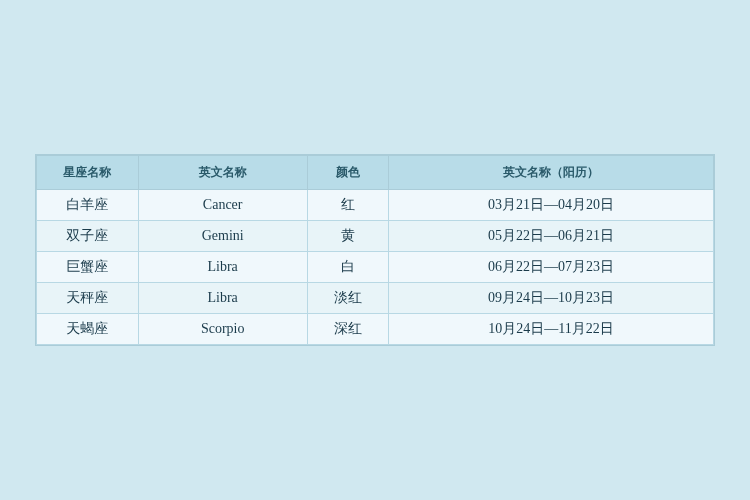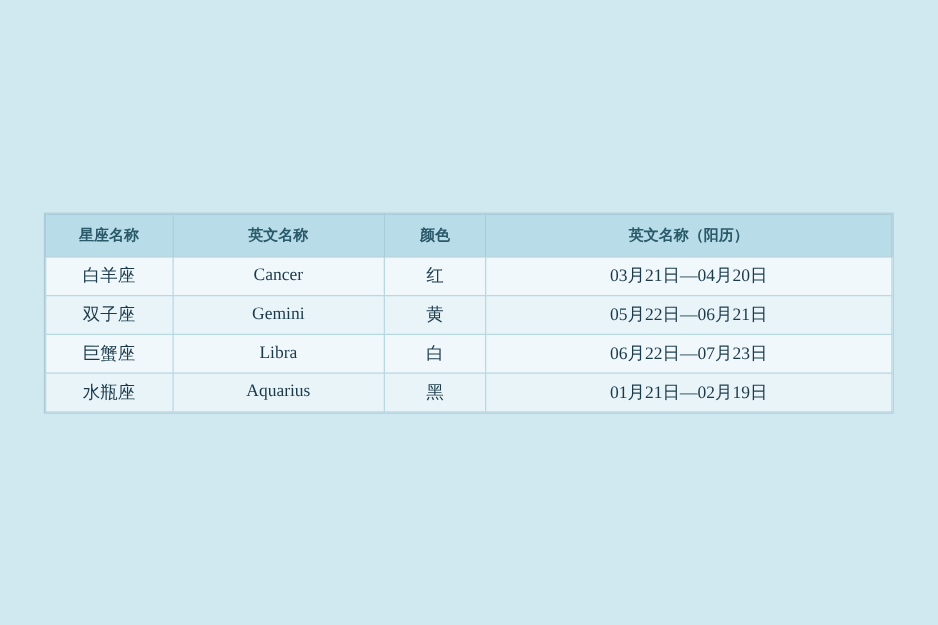--- a/index.html
+++ b/index.html
@@ -91,20 +91,26 @@
           <td>黄</td>
           <td>05月22日—06月21日</td>
         </tr>
         <tr>
           <td>巨蟹座</td>
           <td>Libra</td>
           <td>白</td>
           <td>06月22日—07月23日</td>
         </tr>
         <tr>
-          <td>水瓶座</td>
-          <td>Aquarius</td>
-          <td>黑</td>
-          <td>01月21日—02月19日</td>
+          <td>天秤座</td>
+          <td>Libra</td>
+          <td>淡红</td>
+          <td>09月24日—10月23日</td>
+        </tr>
+        <tr>
+          <td>天蝎座</td>
+          <td>Scorpio</td>
+          <td>深红</td>
+          <td>10月24日—11月22日</td>
         </tr>
       </tbody>
   </table>
 </div>
 
 </body></html>

